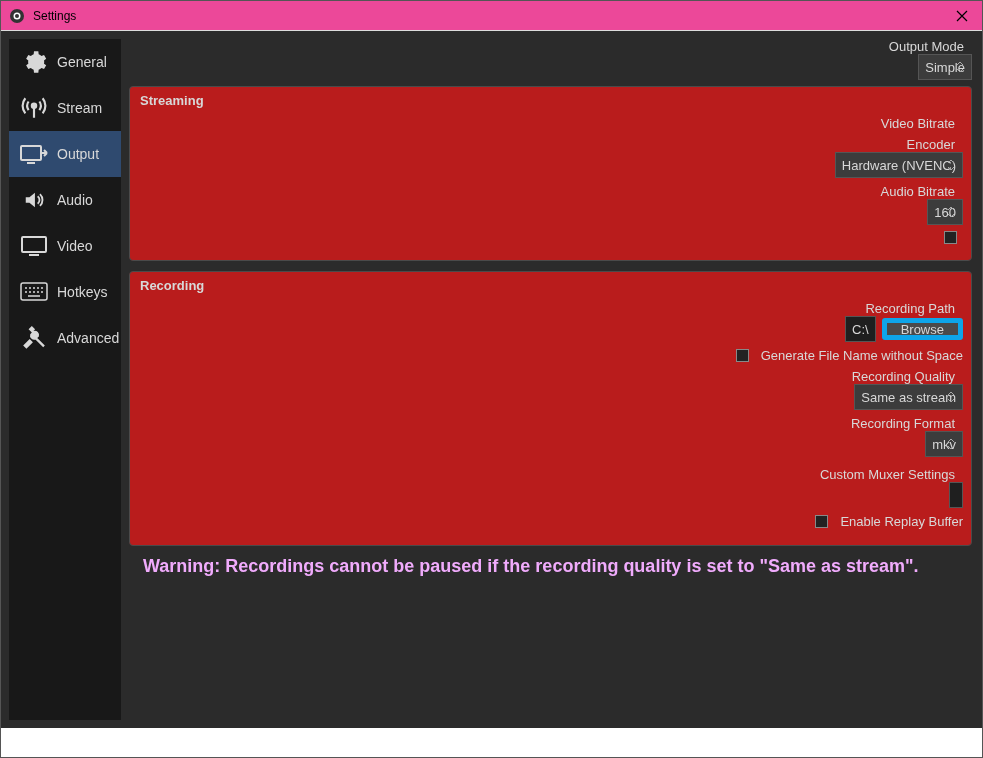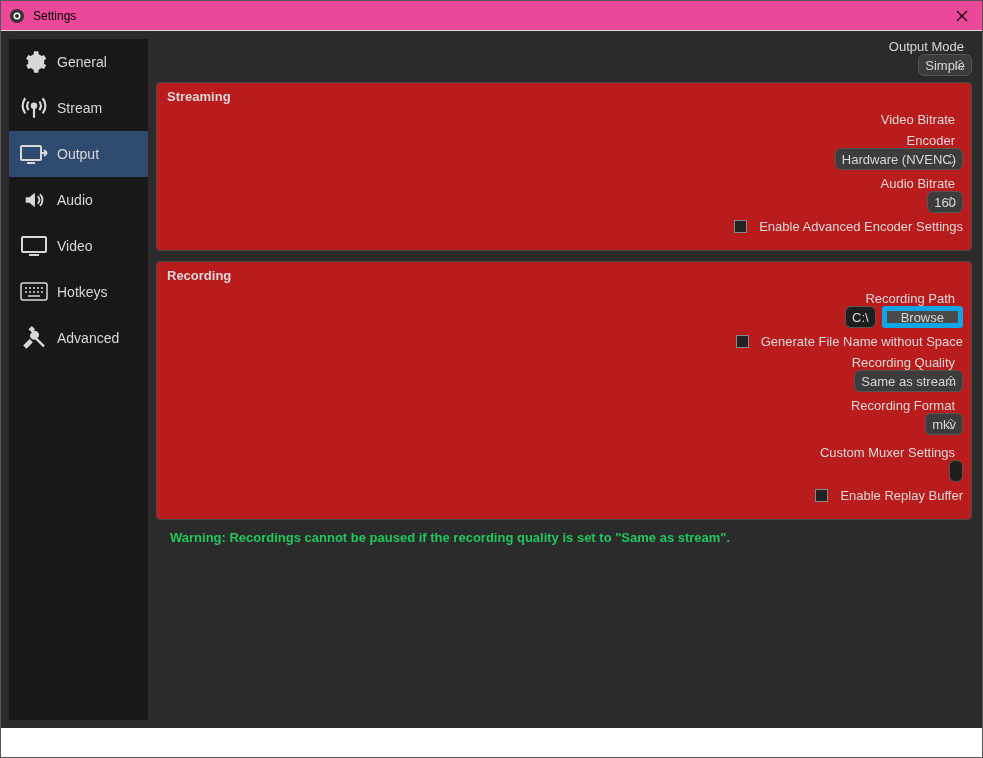--- a/index.html
+++ b/index.html
@@ -2,37 +2,37 @@
 <html><head>
 <meta charset="utf-8">
 <style>
 * { box-sizing: border-box; margin: 0; padding: 0; font-family: "Segoe UI", Arial, sans-serif; }
 body { background: #fff; width: 983px; height: 758px; overflow: hidden; border: 1px solid #555; }
 .titlebar { height: 30px; background: #ec4899; display: flex; align-items: center; padding: 0 8px; border-bottom: 1px solid #ddd; }
 .titlebar .app-icon { width: 16px; height: 16px; margin-right: 8px; display:flex; align-items:center; justify-content:center; }
 .titlebar .title { font-size: 12px; color: #000; flex: 1; }
 .titlebar .close { width: 40px; height: 30px; display:flex; align-items:center; justify-content:center; cursor:pointer; margin-right:-8px; }
 .main { display: flex; height: 697px; background: #2b2b2b; }
-.sidebar { width: 139px; background: #181818; margin: 8px 0 8px 8px; display:flex; flex-direction:column; }
+.sidebar { width: 112px; background: #181818; margin: 8px 0 8px 8px; display:flex; flex-direction:column; }
 .side-item { display:flex; align-items:center; padding: 8px 10px; color: #d8d8d8; font-size: 14px; cursor:pointer; height:46px; }
 .side-item.active { background: #2f4a6f; }
 .side-item .icon { width: 30px; height: 26px; margin-right: 8px; display:flex; align-items:center; justify-content:center; flex-shrink:0; }
 .content { flex:1; padding: 8px 10px 8px 8px; color: #d8d8d8; font-size: 13px; overflow:auto; }
 .row { display:flex; align-items:flex-end; margin-bottom: 6px; flex-direction: column; }
 .row .label { width: 182px; text-align: right; padding-right: 8px; font-size: 13px; }
 .row .field { flex: 1; display:flex; align-items:center; gap:6px; }
-.select, .input, .spinner { background: #1f1f1f; border: 1px solid #555; color: #d8d8d8; height: 22px; padding: 4px 6px; font-size: 13px; display:flex; align-items:center; flex:1; position:relative; border-radius:6px; }
+.select, .input, .spinner { background: #1f1f1f; border: 1px solid #555; color: #d8d8d8; height: 22px; padding: 12px 6px; font-size: 13px; display:flex; align-items:center; flex:1; position:relative; border-radius:0; }
 .select.light, .spinner.light { background: #3c3c3c; }
 .select .caret, .spinner .caret { position:absolute; right:4px; top:2px; bottom:2px; width:14px; display:flex; flex-direction:column; align-items:center; justify-content:center; }
 .caret svg { display:block; }
 .group { border: 1px solid #4a4a4a; border-radius: 4px; margin-bottom: 10px; padding: 8px 8px 10px 8px; background: #b91c1c; }
 .group-title { font-weight:bold; font-size:13px; margin: -2px 0 8px 2px; color:#d8d8d8; }
 .checkbox { width:13px; height:13px; border:1px solid #888; background:#222; margin-right:6px; flex-shrink:0; }
 .button { background:#4a4a4a; border:5px solid #0ea5e9; color:#d8d8d8; height:22px; padding:0 14px; font-size:13px; display:flex; align-items:center; justify-content:center; cursor:pointer; border-radius:3px; }
-.warning { color: #22c55e; font-weight:bold; font-size:13px; margin: 10px 0 0 14px; }
+.warning { color: #f0abfc; font-weight:bold; font-size:18px; margin: 10px 0 0 14px; }
 .footer { height:30px; background:#2b2b2b; display:flex; align-items:center; justify-content:flex-end; padding:0 12px; gap:8px;margin-top:40px; }
 .footer .button { min-width:64px; background:#4a4a4a; }
 </style>
 </head>
 <body>
 
 <div class="titlebar">
   <span class="app-icon">
     <svg width="16" height="16" viewBox="0 0 16 16">
         <circle cx="8" cy="8" r="7" fill="#333"></circle>
@@ -158,21 +158,20 @@
                   <path d="M2 5 L5 2 L8 5 M2 9 L5 12 L8 9" stroke="#aaa" fill="none"></path>
                 </svg>
               </span>
           </div>
         </div>
       </div>
       <div class="row">
         <div class="label"></div>
         <div class="field">
           <span class="checkbox"></span>
-          <span>Enable Advanced Encoder Settings</span>
         </div>
       </div>
     </div>
 
     <div class="group">
       <div class="group-title">Recording</div>
       <div class="row">
         <div class="label">Recording Path</div>
         <div class="field">
           <div class="input">

